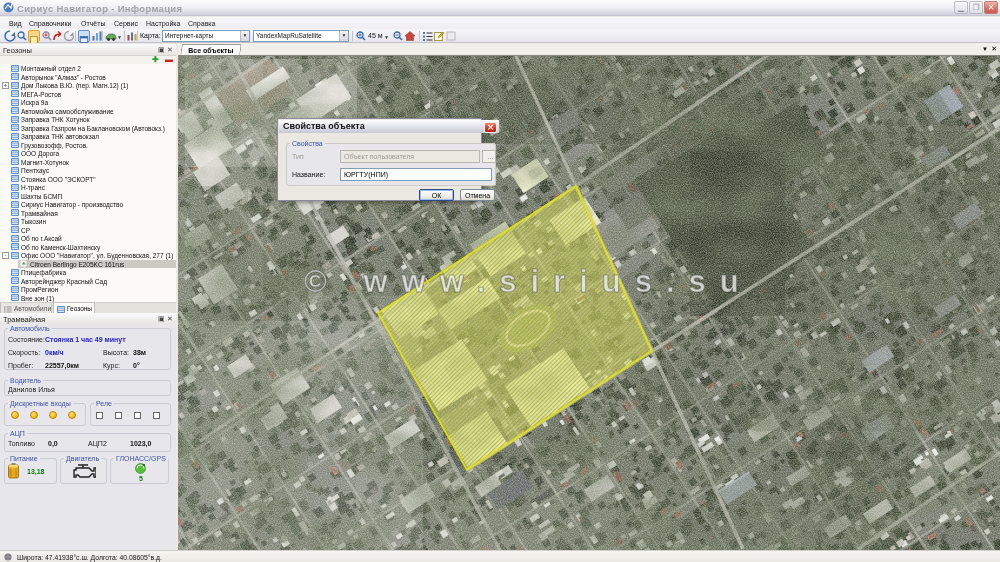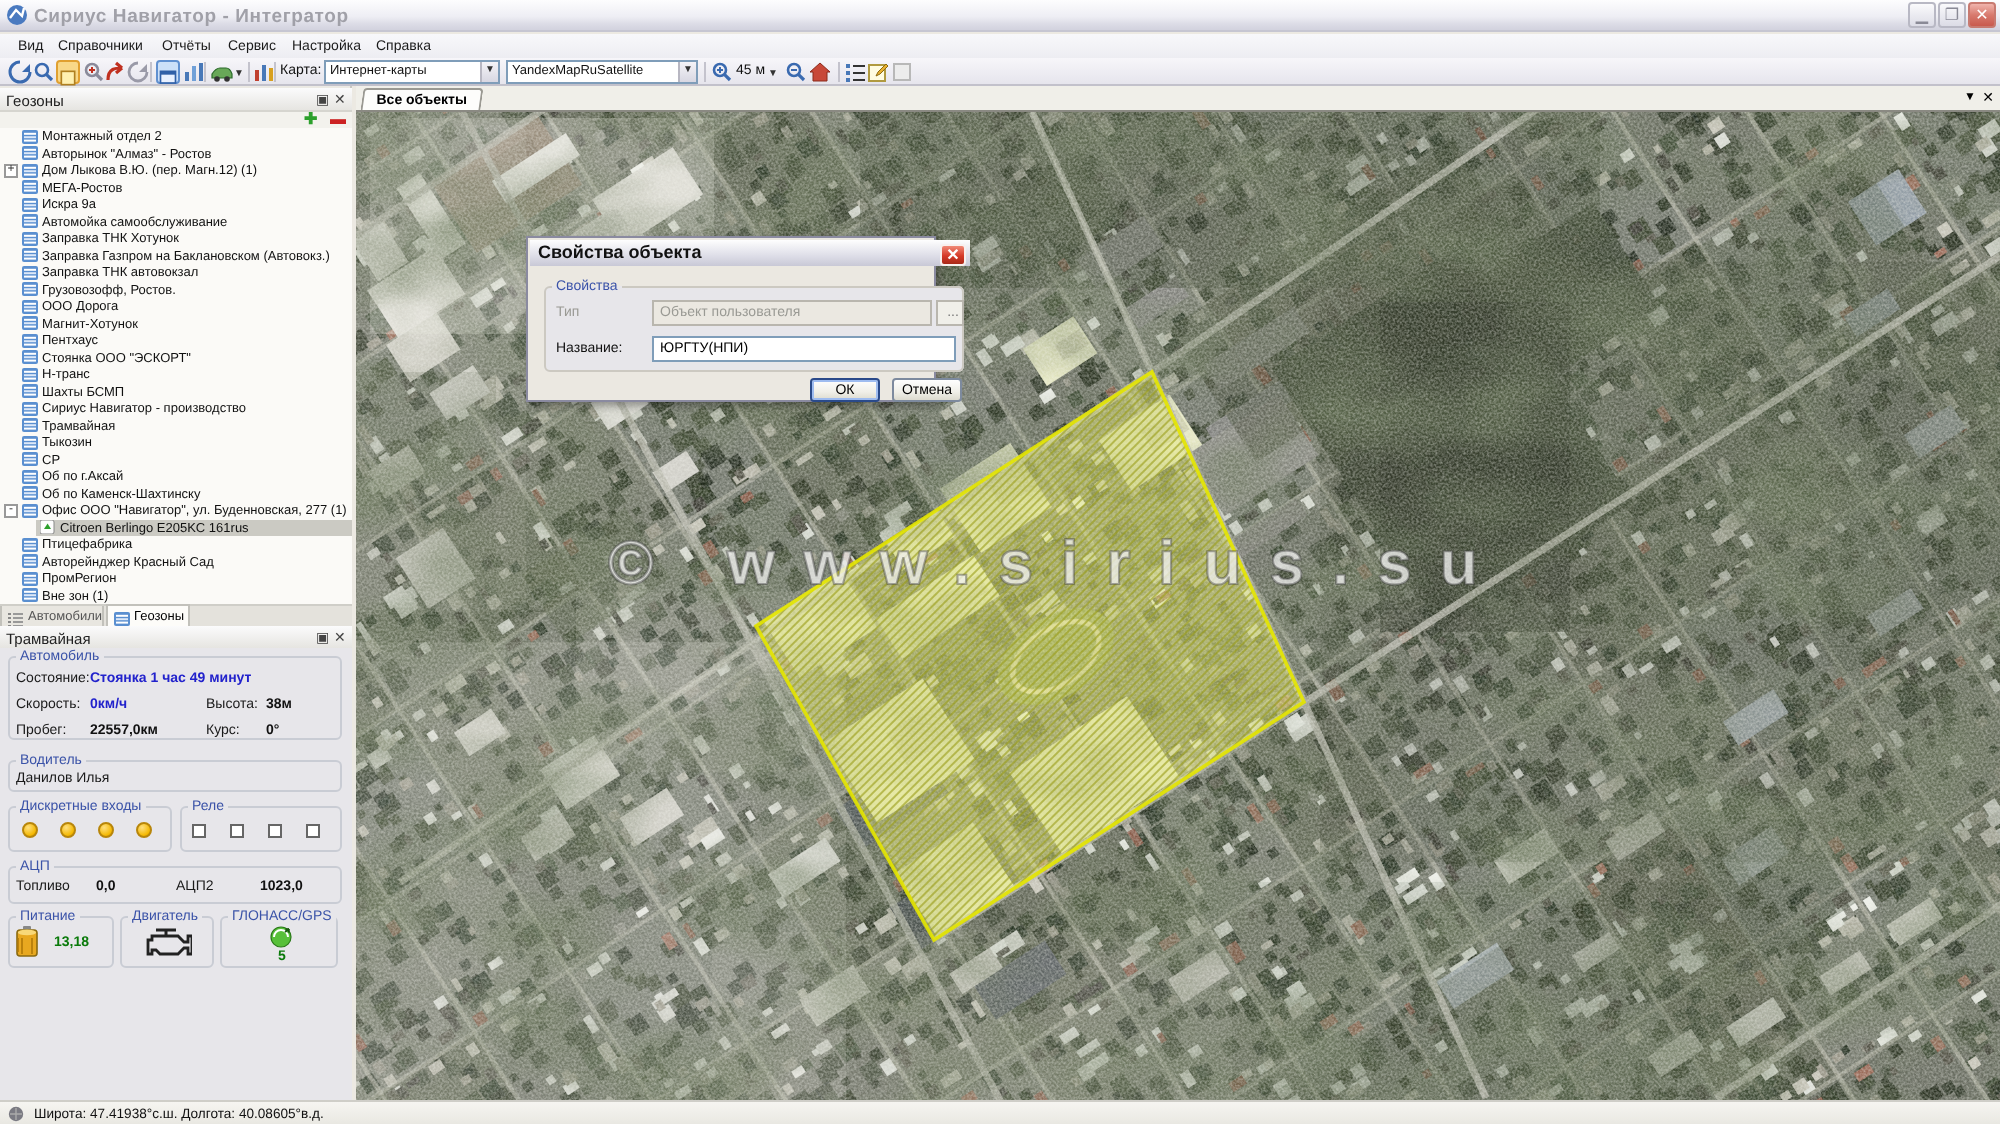--- a/index.html
+++ b/index.html
@@ -42,35 +42,35 @@
 .smiley{position:absolute;width:8px;height:8px;border-radius:50%;background:radial-gradient(circle at 35% 30%,#ffe080,#f4b800 70%,#c88c00);border:1px solid #b8860b}
 
 #maparea{left:178px;top:43px;width:822px;height:507px;background:#f0efe9}
 #mtabbar{position:absolute;left:0;top:0;width:822px;height:12px;background:#f0efe9}
 #mtab{position:absolute;left:3px;top:1px;width:60px;height:11px;background:#fdfdfb;border:1px solid #9a9992;border-bottom:none;border-radius:2px 2px 0 0;font-size:7px;font-weight:bold;text-align:center;padding-top:2px;transform:skewX(-8deg)}
 #mtab span{display:block;transform:skewX(8deg)}
 #mapsvg{position:absolute;left:0;top:12px;width:822px;height:494px;border-top:1px solid #8a8982}
 
 #status{left:0;top:550px;width:1000px;height:12px;background:linear-gradient(#f6f5f1,#e9e8e2);border-top:1px solid #cfcec8;font-size:7px;color:#111}
 
-#dlg{left:263px;top:118px;width:205px;height:83px;background:#ebe8e1;border:1px solid #8a8aa0;box-shadow:2px 2px 4px rgba(0,0,0,.35)}
+#dlg{left:277px;top:118px;width:205px;height:83px;background:#ebe8e1;border:1px solid #8a8aa0;box-shadow:2px 2px 4px rgba(0,0,0,.35)}
 #dlgtitle{position:absolute;left:1px;top:1px;width:220px;height:13px;background:linear-gradient(#fefefe,#dedee8 60%,#c8c8d6);font-size:9px;font-weight:bold;color:#111;padding:1px 0 0 4px}
 #dlgx{position:absolute;right:2px;top:2px;width:13px;height:11px;background:linear-gradient(#f08a78,#d63a28 55%,#a82818);border:1px solid #f8f0ee;border-radius:2px;color:#fff;font-size:8px;font-weight:bold;text-align:center;line-height:10px}
 #dgrp{left:8px;top:21px;width:210px;height:46px;border:1px solid #ccc9c1;border-radius:3px}
 #dgrp legend{color:#3b53a8}
 .din{position:absolute;height:13px;border:1px solid #b9b6ae;background:#ebe8e1;color:#9a9a94;font-size:7px;padding:2px 0 0 3px}
 .btn{position:absolute;width:35px;height:12px;background:linear-gradient(#fefefe,#f0efe8 60%,#dcdace);border:1px solid #7d8a9e;border-radius:2px;font-size:7px;text-align:center;padding-top:2px}
 </style></head>
 <body>
 <div class="abs" id="title">
   <svg id="ticon" class="abs" viewBox="0 0 11 11">
       <circle cx="5.5" cy="5.5" r="5" fill="#4a7ac0"></circle>
       <path d="M2 7 L5 3 L8 6 L9 2" stroke="#fff" stroke-width="1.2" fill="none"></path>
     </svg>
-  <span class="txt">Сириус Навигатор - Интегратор</span>
+  <span class="txt">Сириус Навигатор - Информация</span>
   <div class="wbtn" style="left:954px">▁</div>
   <div class="wbtn" style="left:969px">❐</div>
   <div class="wbtn" style="left:984px;background:linear-gradient(#f0b4ac,#d87a6e 50%,#c85a4e);color:#fff;border-color:#c87a70">✕</div>
 </div>
 <div class="abs" id="menu">
   <span style="left:9px">Вид</span>
     <span style="left:29px">Справочники</span>
     <span style="left:81px">Отчёты</span>
     <span style="left:114px">Сервис</span>
     <span style="left:146px">Настройка</span>

